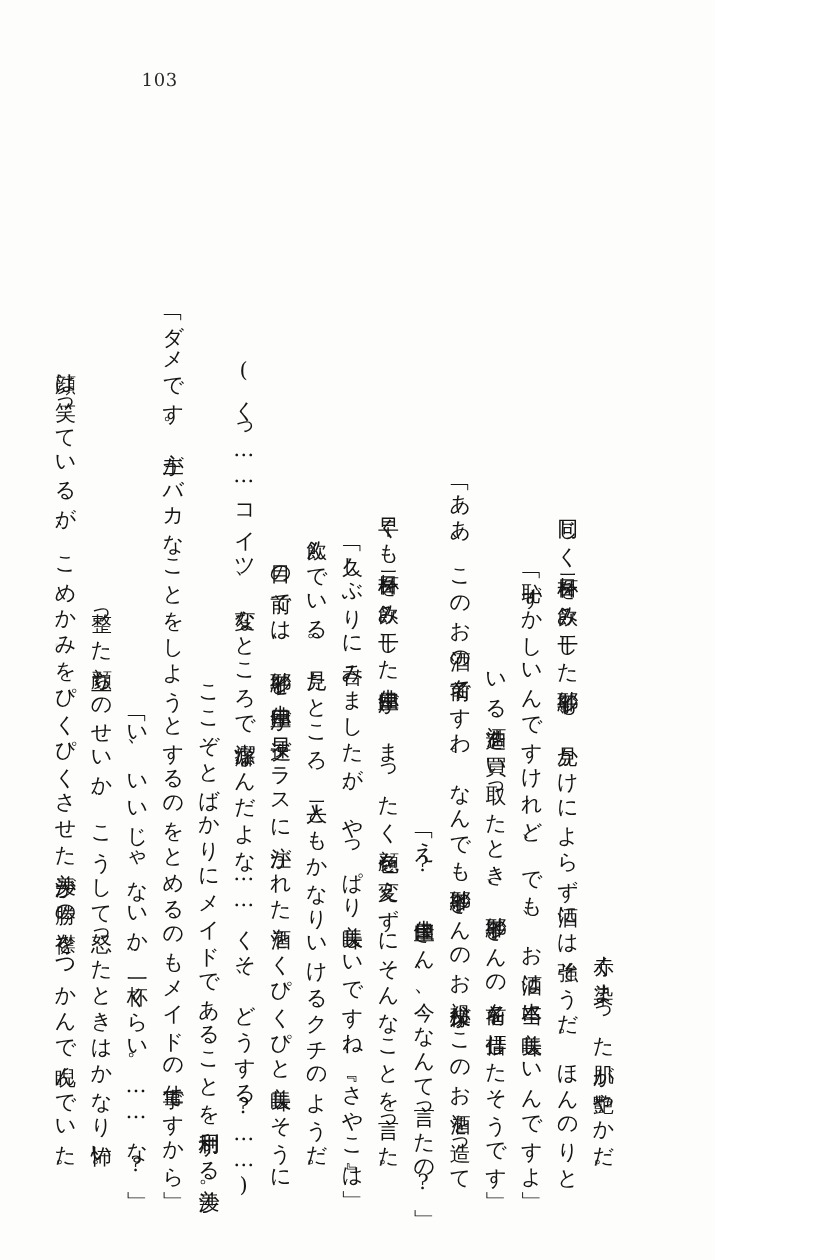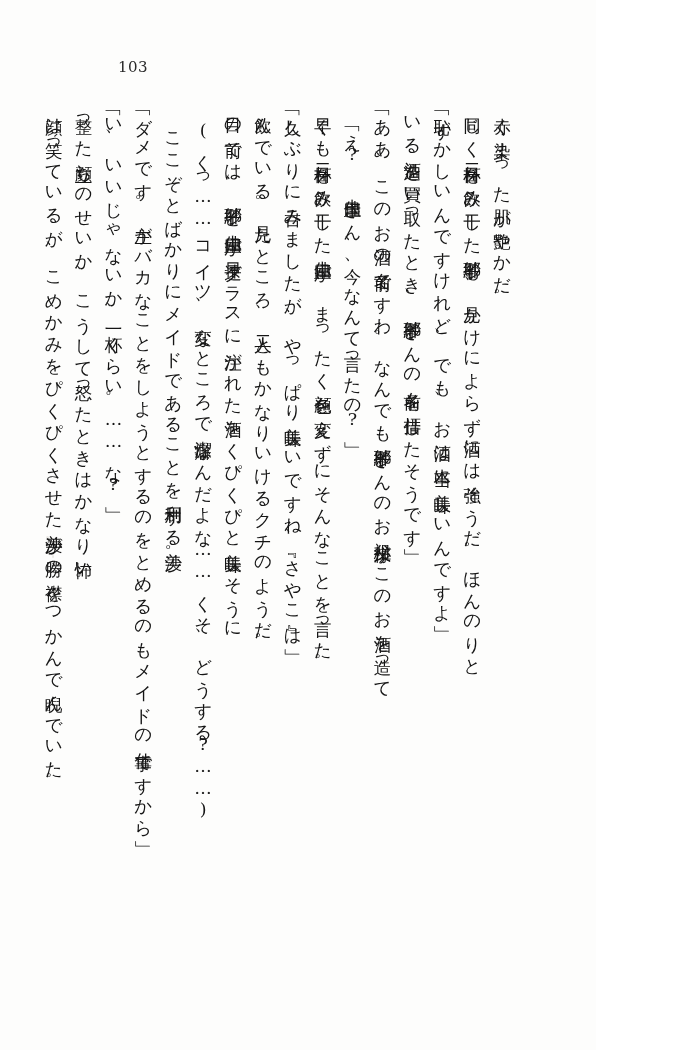--- a/index.html
+++ b/index.html
@@ -10,20 +10,21 @@
   body {
     font-family: "DejaVu Serif", "Liberation Serif", serif;
     color: #1a1a1a;
   }
   #page {
     position: relative;
     width: 596px;
     height: 1050px;
     background: #fdfdfc;
     overflow: hidden;
+    text-align: right;
   }
   
   .speck {
     position: absolute;
     background: #d9d7d2;
     border-radius: 50%;
     opacity: .55;
   }
   .page-number {
     position: absolute;

